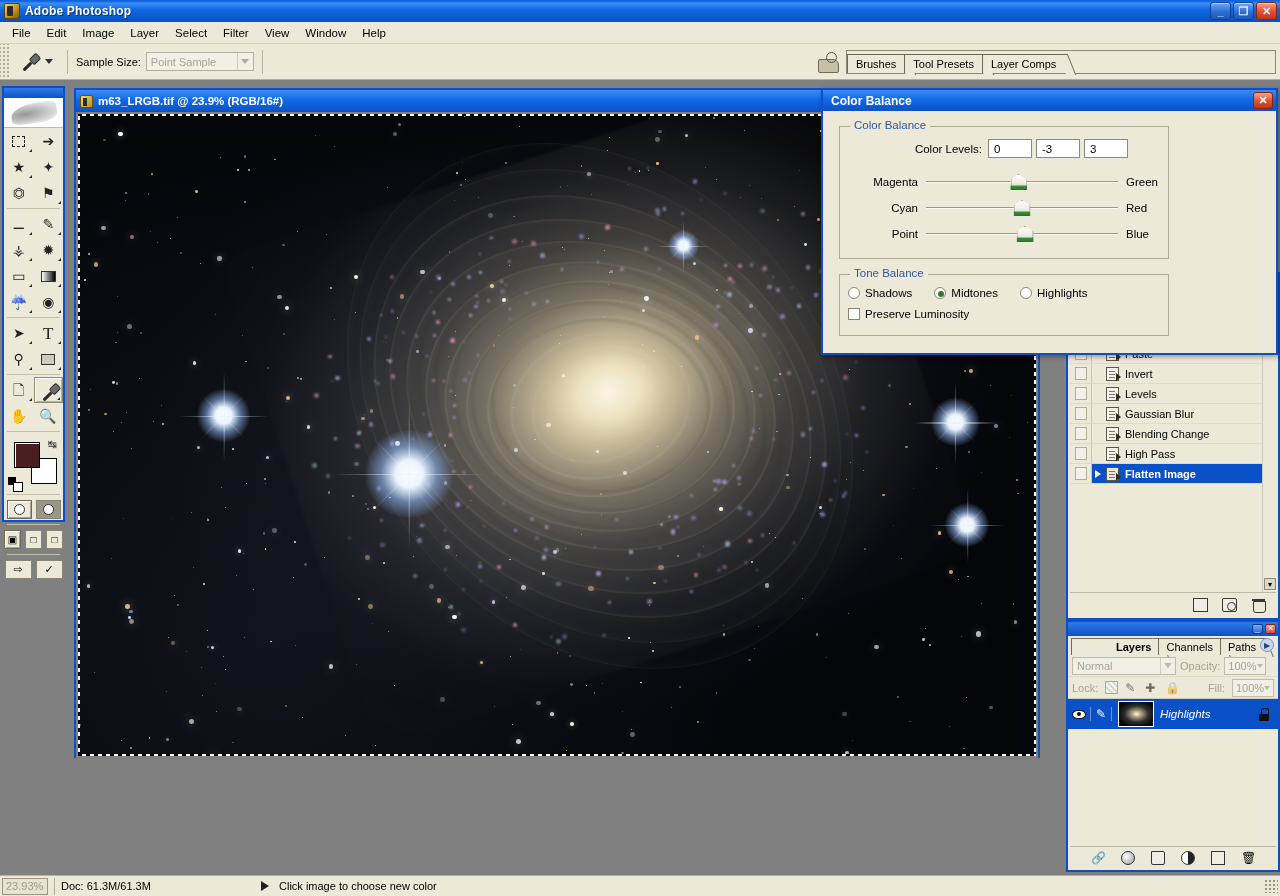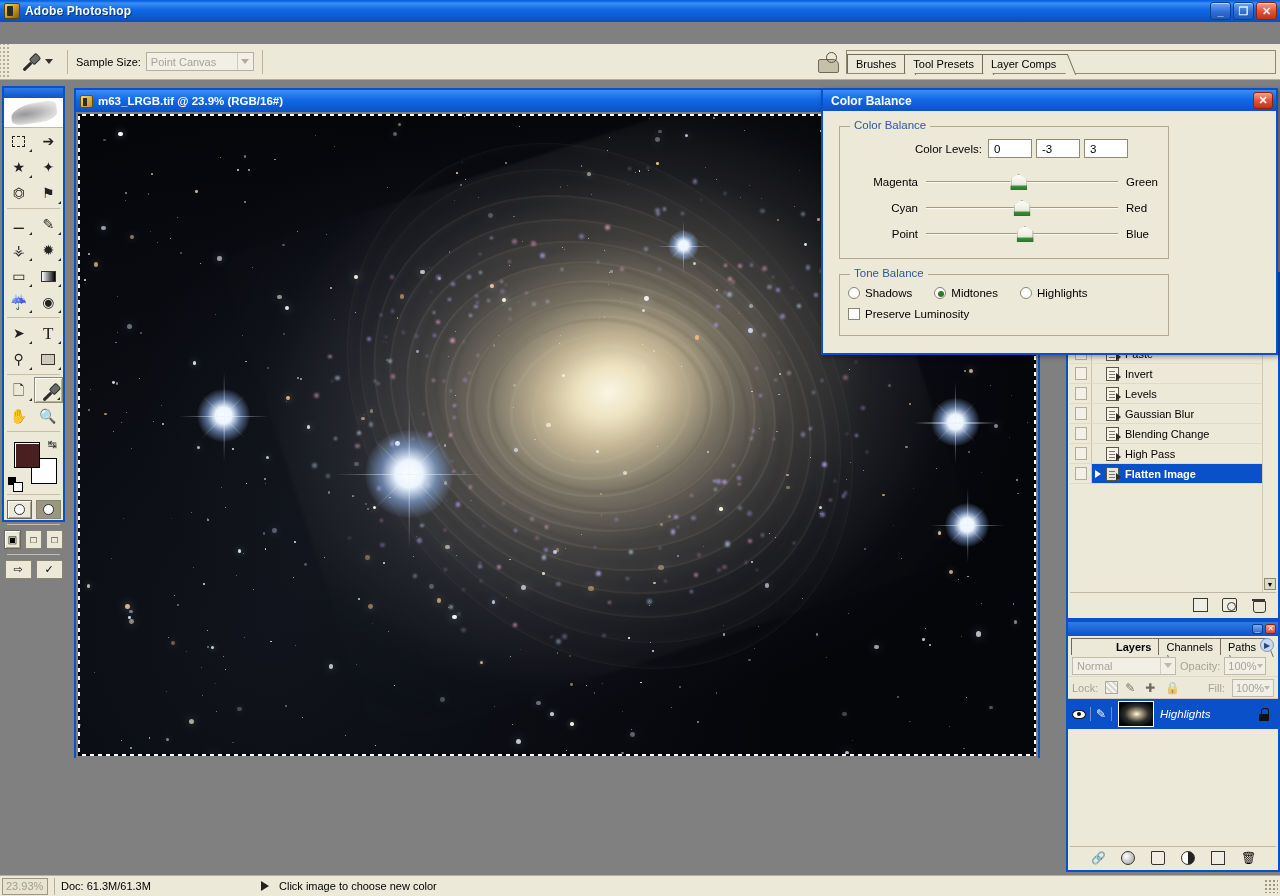--- a/index.html
+++ b/index.html
@@ -363,31 +363,42 @@
   <div id="titlebar">
     <div class="ps-icon"></div>
     <span class="ttl">Adobe Photoshop</span>
     <div class="winbtns">
       <div class="winbtn">_</div>
       <div class="winbtn">❐</div>
       <div class="winbtn close">✕</div>
     </div>
   </div>
 
+  <div id="menubar">
+    <div class="mi">File</div>
+    <div class="mi">Edit</div>
+    <div class="mi">Image</div>
+    <div class="mi">Layer</div>
+    <div class="mi">Select</div>
+    <div class="mi">Filter</div>
+    <div class="mi">View</div>
+    <div class="mi">Window</div>
+    <div class="mi">Help</div>
+  </div>
 
   <div id="optionsbar">
     <div class="grip"></div>
     <div class="tool-current">
       <span class="eyedrop-ico"></span>
       <span class="tri-down"></span>
     </div>
     <div class="vsep"></div>
     <span class="opt-label">Sample Size:</span>
     <div class="combo">
-      <span>Point Canvas</span>
+      <span>Point Sample</span>
       <span class="arrowbox">
           <span class="tri-down"></span>
         </span>
     </div>
     <div class="vsep"></div>
 
     <div class="palette-well">
       <span class="well-dock-ico"></span>
       <div class="well-box">
         <div class="well-tab">Brushes</div>

